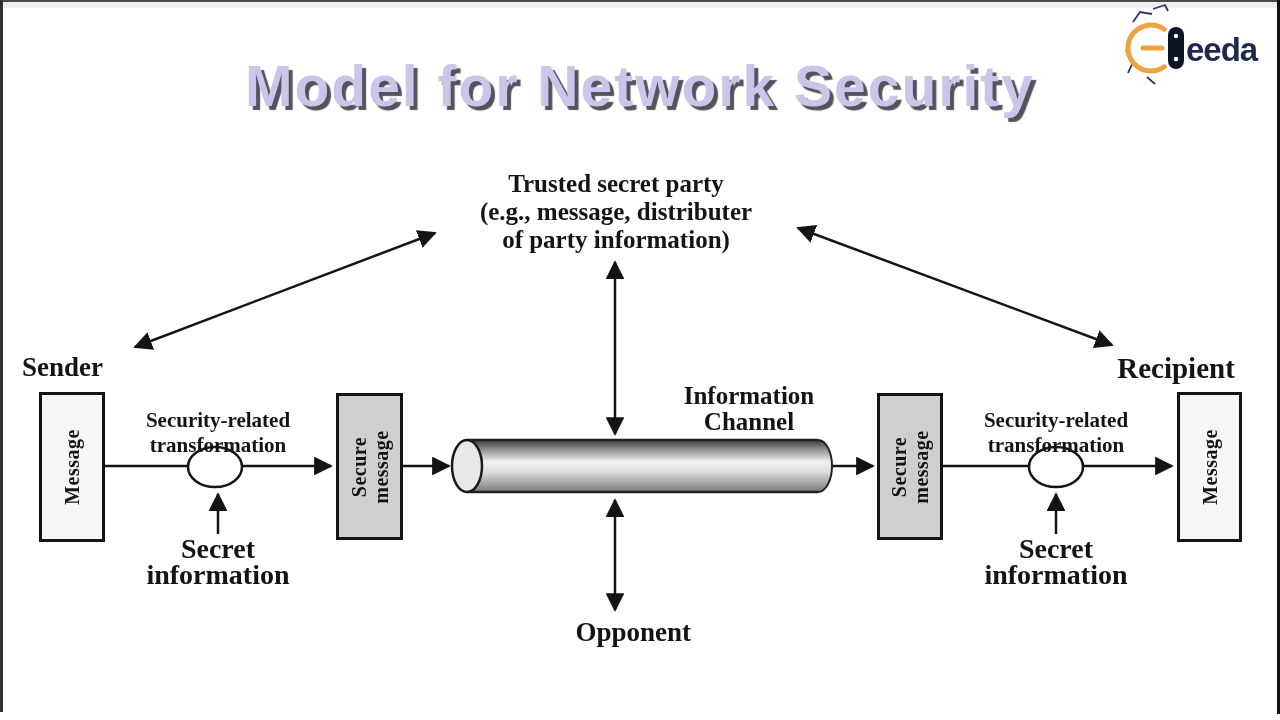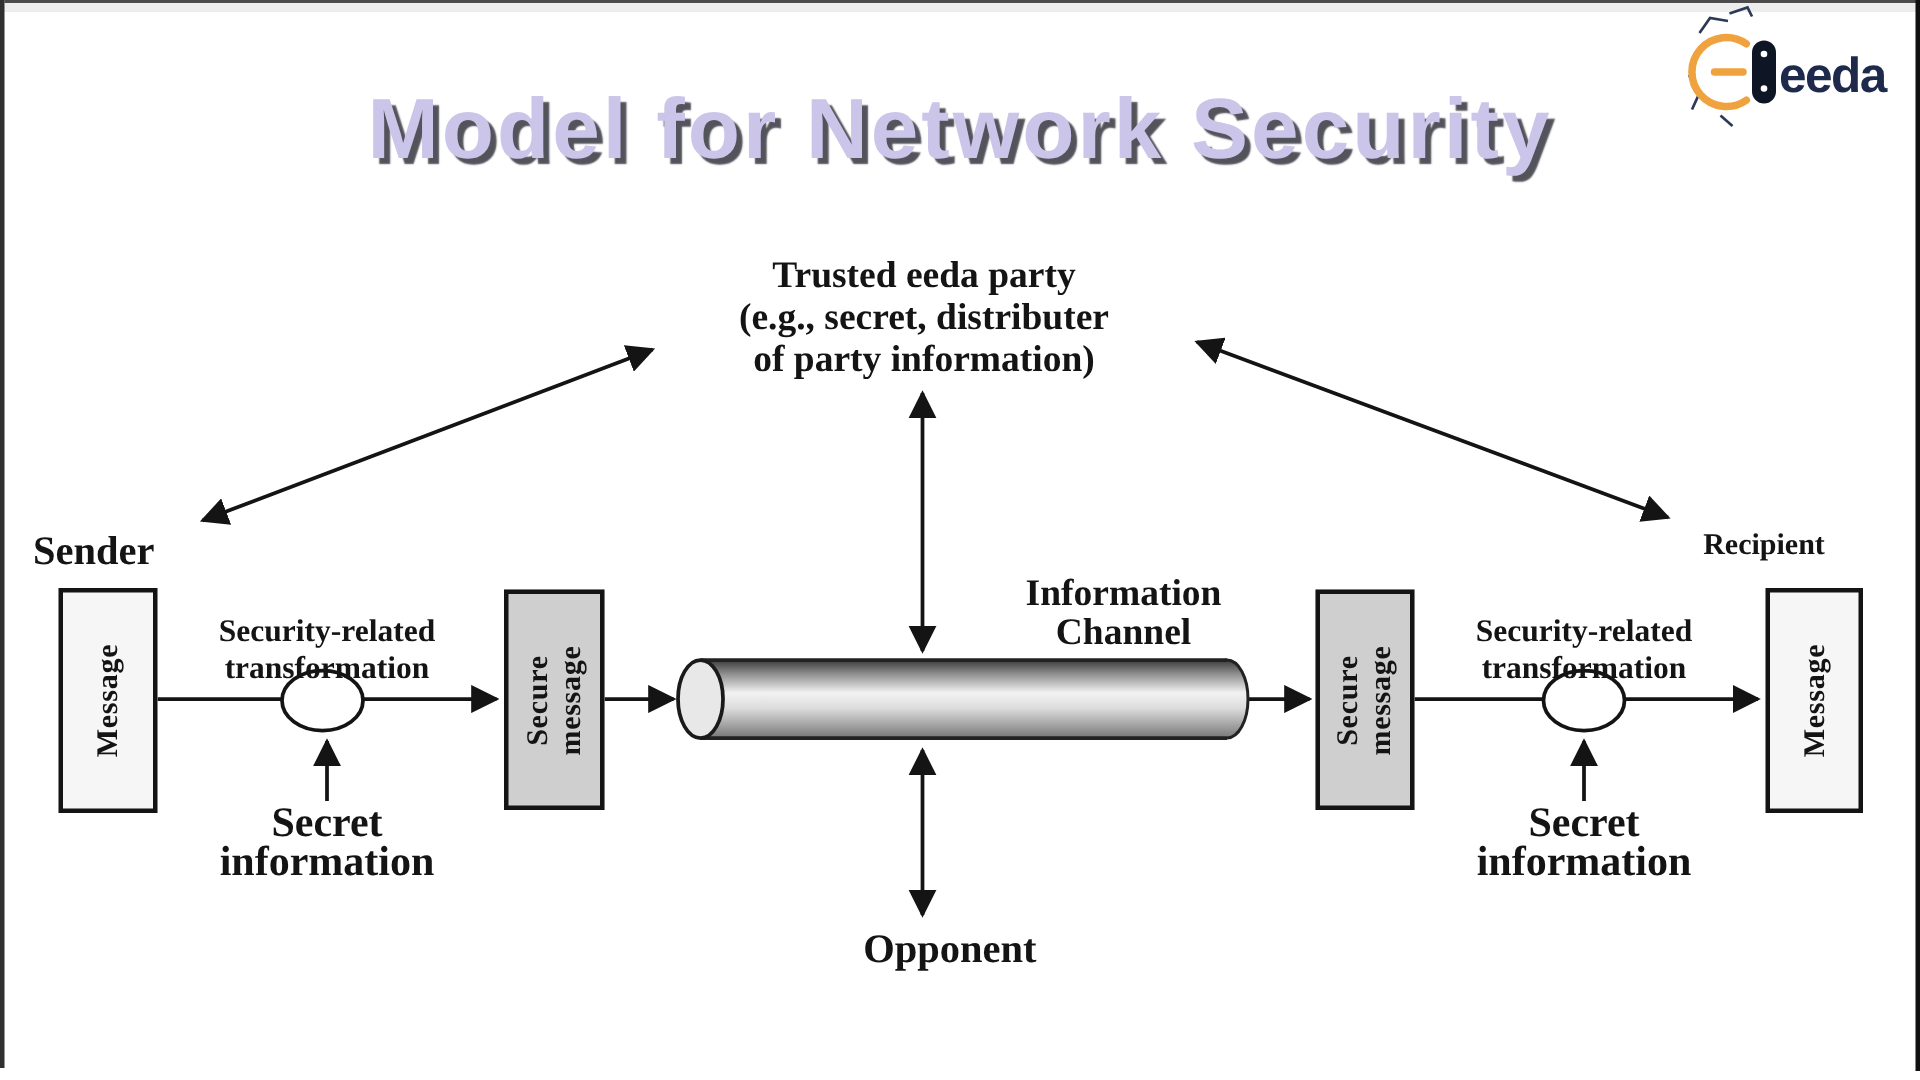--- a/index.html
+++ b/index.html
@@ -28,21 +28,21 @@
 
   
   #diagram-svg { position:absolute; left:0; top:0; }
 
   
   .lbl { position:absolute; font-weight:bold; color:#141414; }
   .center { text-align:center; }
 
   #ttp-label        { left:438px; top:170px; width:356px; font-size:25px; line-height:28px; }
   #sender-label     { left:22px;  top:352px; font-size:27px; }
-  #recipient-label  { left:1105px;top:352px; width:142px; font-size:20px; }
+  #recipient-label  { left:1105px;top:352px; width:142px; font-size:29px; }
   #channel-label    { left:660px; top:383px; width:178px; font-size:25px; line-height:26px; }
   .transform-label  { width:184px; font-size:21px; line-height:25px; top:408px; }
   #transform-left   { left:126px; }
   #transform-right  { left:964px; }
   .secret-label     { width:144px; font-size:28px; line-height:26px; top:536px; }
   #secret-left      { left:146px; }
   #secret-right     { left:984px; }
   #opponent-label   { left:543px; top:617px; width:148px; font-size:27px;text-align:right; }
 
   
@@ -132,22 +132,22 @@
       <line x1="467" y1="440" x2="818" y2="440" stroke="#222222" stroke-width="2.5"></line>
       <line x1="467" y1="492" x2="818" y2="492" stroke="#222222" stroke-width="2.5"></line>
       <ellipse cx="467" cy="466" rx="15" ry="26" fill="#e8e8e8" stroke="#1a1a1a" stroke-width="2.5"></ellipse>
     </g>
 
     <ellipse cx="215" cy="467" rx="27" ry="20" fill="#ffffff" stroke="#141414" stroke-width="2.5"></ellipse>
     <ellipse cx="1056" cy="467" rx="27" ry="20" fill="#ffffff" stroke="#141414" stroke-width="2.5"></ellipse>
   </svg>
 
   <div class="lbl center" id="ttp-label">
-    <div>Trusted eeda party</div>
-    <div>(e.g., secret, distributer</div>
+    <div>Trusted secret party</div>
+    <div>(e.g., message, distributer</div>
     <div>of party information)</div>
   </div>
 
   <div class="lbl" id="sender-label">Sender</div>
   <div class="lbl center" id="recipient-label">Recipient</div>
 
   <div class="lbl center" id="channel-label">
     <div>Information</div>
     <div>Channel</div>
   </div>

